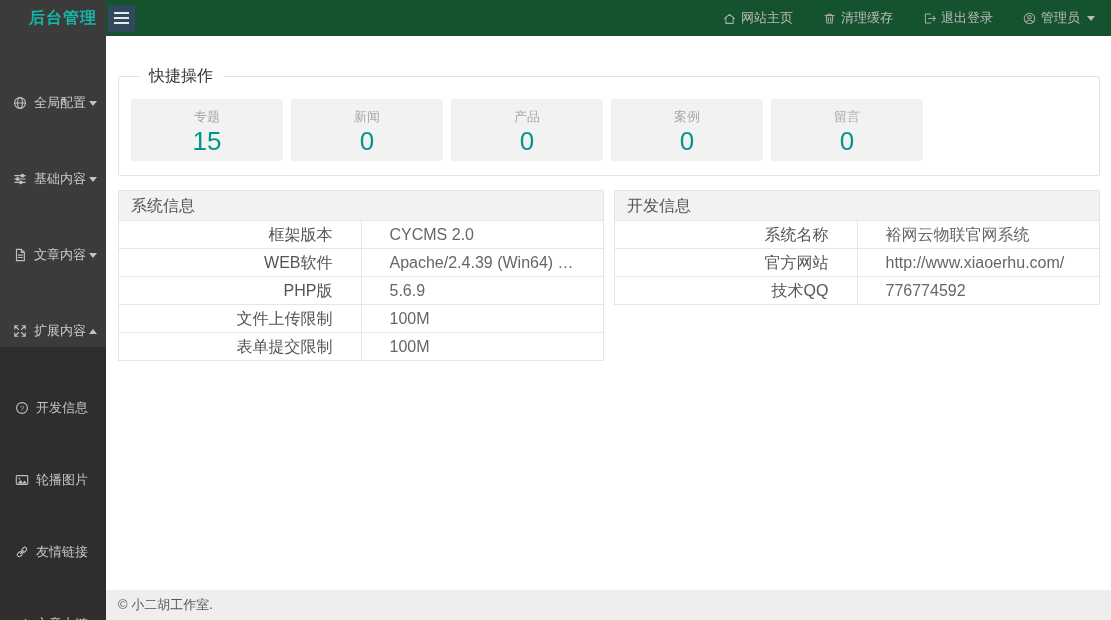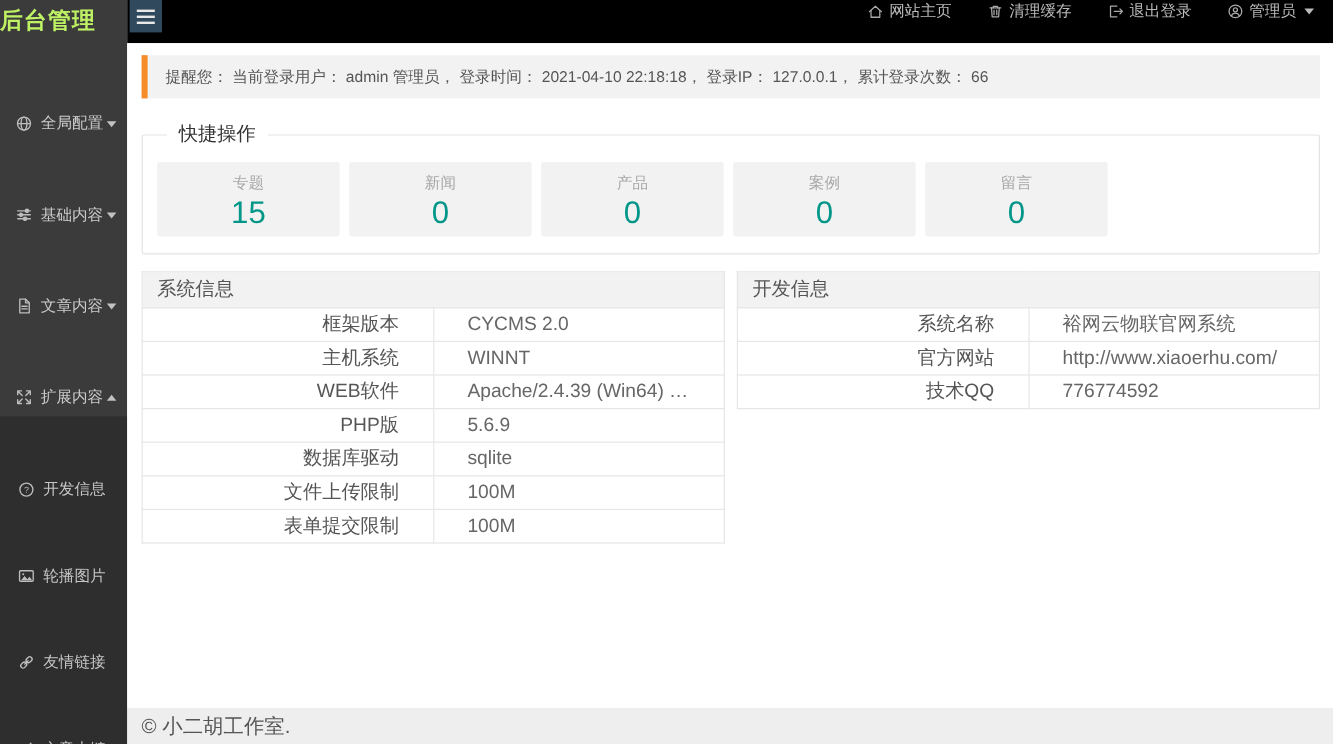--- a/index.html
+++ b/index.html
@@ -5,36 +5,36 @@
   * { box-sizing: border-box; margin: 0; padding: 0; }
   html, body { width: 1111px; height: 620px; }
   body {
     font-family: "Liberation Sans", "DejaVu Sans", sans-serif;
     background: #fff; overflow: hidden; font-size: 13px; color: #555;
   }
   .app { display: flex; width: 1111px; height: 620px; }
 
   
   .sidebar { flex: 0 0 106px; width: 106px; background: #3b3b3b; display: flex; flex-direction: column; }
-  .logo { height: 36px; line-height: 36px; padding-left: 0; color: #bef264; font-size: 19px; font-weight: 700; letter-spacing: 1px; }
+  .logo { height: 36px; line-height: 36px; padding-left: 29px; color: #14b8a6; font-size: 16px; font-weight: 700; letter-spacing: 1px; }
   .menu { padding-top: 7px; }
   .menu-item { height: 32px; display: flex; align-items: center; padding: 0 9px 0 13px; color: #cccccc; font-size: 13px; cursor: pointer; margin-top: 44px; }
   .menu-item .icon { width: 14px; height: 14px; margin-right: 7px; color: #bdbdbd; flex: 0 0 14px; }
   .menu-item .label { flex: 1; white-space: nowrap; }
   .submenu { background: #2e2e2e; padding: 3px 0; }
   .submenu .menu-item { height: 28px; padding-left: 15px; color: #c5c5c5; }
   .icon svg { width: 100%; height: 100%; display: block; }
   .caret-down { width: 0; height: 0; border-left: 4px solid transparent; border-right: 4px solid transparent; border-top: 5px solid #c2c2c2; }
   .caret-up { width: 0; height: 0; border-left: 4px solid transparent; border-right: 4px solid transparent; border-bottom: 5px solid #c2c2c2; }
 
   
   .main { flex: 1; display: flex; flex-direction: column; min-width: 0; }
 
   
-  .topbar { height: 36px; background: #000000; display: flex; align-items: flex-start; flex: 0 0 36px; }
+  .topbar { height: 36px; background: #14532d; display: flex; align-items: center; flex: 0 0 36px; }
   .hamburger { width: 27px; height: 27px; margin-left: 2px; background: #31495c; border: none; display: flex; flex-direction: column; justify-content: center; align-items: center; gap: 3px; cursor: pointer; }
   .hamburger span { display: block; width: 15px; height: 2px; background: #e8e8e8; }
   .topnav { margin-left: auto; display: flex; align-items: center; gap: 30px; padding-right: 16px; }
   .topnav-item { display: flex; align-items: center; gap: 5px; color: #bbbbbb; font-size: 13px; cursor: pointer; }
   .topnav-item .icon { width: 13px; height: 13px; color: #a9a9a9; }
   .topnav-item .caret-down { border-top-color: #bbbbbb; margin-left: 2px; }
 
   
   .content { flex: 1; background: #fff; padding: 10px 11px 0 12px; overflow: hidden; }
   .alert { background: #f2f2f2; border-left: 5px solid #f58c28; padding: 9px 15px; color: #555; font-size: 13px; }
@@ -47,21 +47,21 @@
   .card .stat-value { font-size: 26px; color: #009688; line-height: 1.15; margin-top: 1px; }
 
   .tables-row { display: flex; gap: 10px; margin-top: 14px; align-items: flex-start; }
   .tbl-wrap { flex: 1; min-width: 0; }
   table.info { width: 100%; border-collapse: collapse; font-size: 16px; table-layout: fixed; }
   table.info th, table.info td { border: 1px solid #e6e6e6; padding: 6px 28px; line-height: 15px; }
   table.info th { background: #f2f2f2; color: #555; font-weight: 400; text-align: left; padding: 7px 12px; }
   td.row-label { width: 97px; text-align: right; color: #555; }
   td.row-value { color: #666; overflow: hidden; white-space: nowrap; text-overflow: ellipsis; }
 
-  footer { flex: 0 0 30px; height: 30px; background: #eeeeee; display: flex; align-items: center; padding-left: 12px; color: #555; font-size: 17px; }
+  footer { flex: 0 0 30px; height: 30px; background: #eeeeee; display: flex; align-items: center; padding-left: 12px; color: #555; font-size: 13px; }
 </style>
 </head>
 <body>
 
 <div class="app">
 
   <aside class="sidebar">
     <div class="logo">后台管理</div>
     <nav class="menu">
 
@@ -238,21 +238,20 @@
             </span>
             <span>管理员</span>
             <span class="caret-down"></span>
           </div>
 
       </nav>
     </header>
 
     <div class="content">
 
-      <div class="alert">提醒您： 当前登录用户： admin 管理员， 登录时间： 2021-04-10 22:18:18， 登录IP： 127.0.0.1， 累计登录次数： 66</div>
 
       <fieldset class="quickops">
         <legend>快捷操作</legend>
         <div class="cards">
 
             <div class="card">
               <div class="stat-label">专题</div>
               <div class="stat-value">15</div>
             </div>
 
@@ -287,40 +286,32 @@
                   <th colspan="2">系统信息</th>
                 </tr>
             </thead>
             <tbody>
 
                 <tr>
                   <td class="row-label">框架版本</td>
                   <td class="row-value">CYCMS 2.0</td>
                 </tr>
 
-                <tr>
-                  <td class="row-label">主机系统</td>
-                  <td class="row-value">WINNT</td>
-                </tr>
 
 
                 <tr>
                   <td class="row-label">WEB软件</td>
                   <td class="row-value">Apache/2.4.39 (Win64) OpenSSL/1.1.1b mod_fcgid/2.3.9a mod_log_rotate/1.02</td>
                 </tr>
 
                 <tr>
                   <td class="row-label">PHP版</td>
                   <td class="row-value">5.6.9</td>
                 </tr>
 
-                <tr>
-                  <td class="row-label">数据库驱动</td>
-                  <td class="row-value">sqlite</td>
-                </tr>
 
                 <tr>
                   <td class="row-label">文件上传限制</td>
                   <td class="row-value">100M</td>
                 </tr>
 
                 <tr>
                   <td class="row-label">表单提交限制</td>
                   <td class="row-value">100M</td>
                 </tr>

